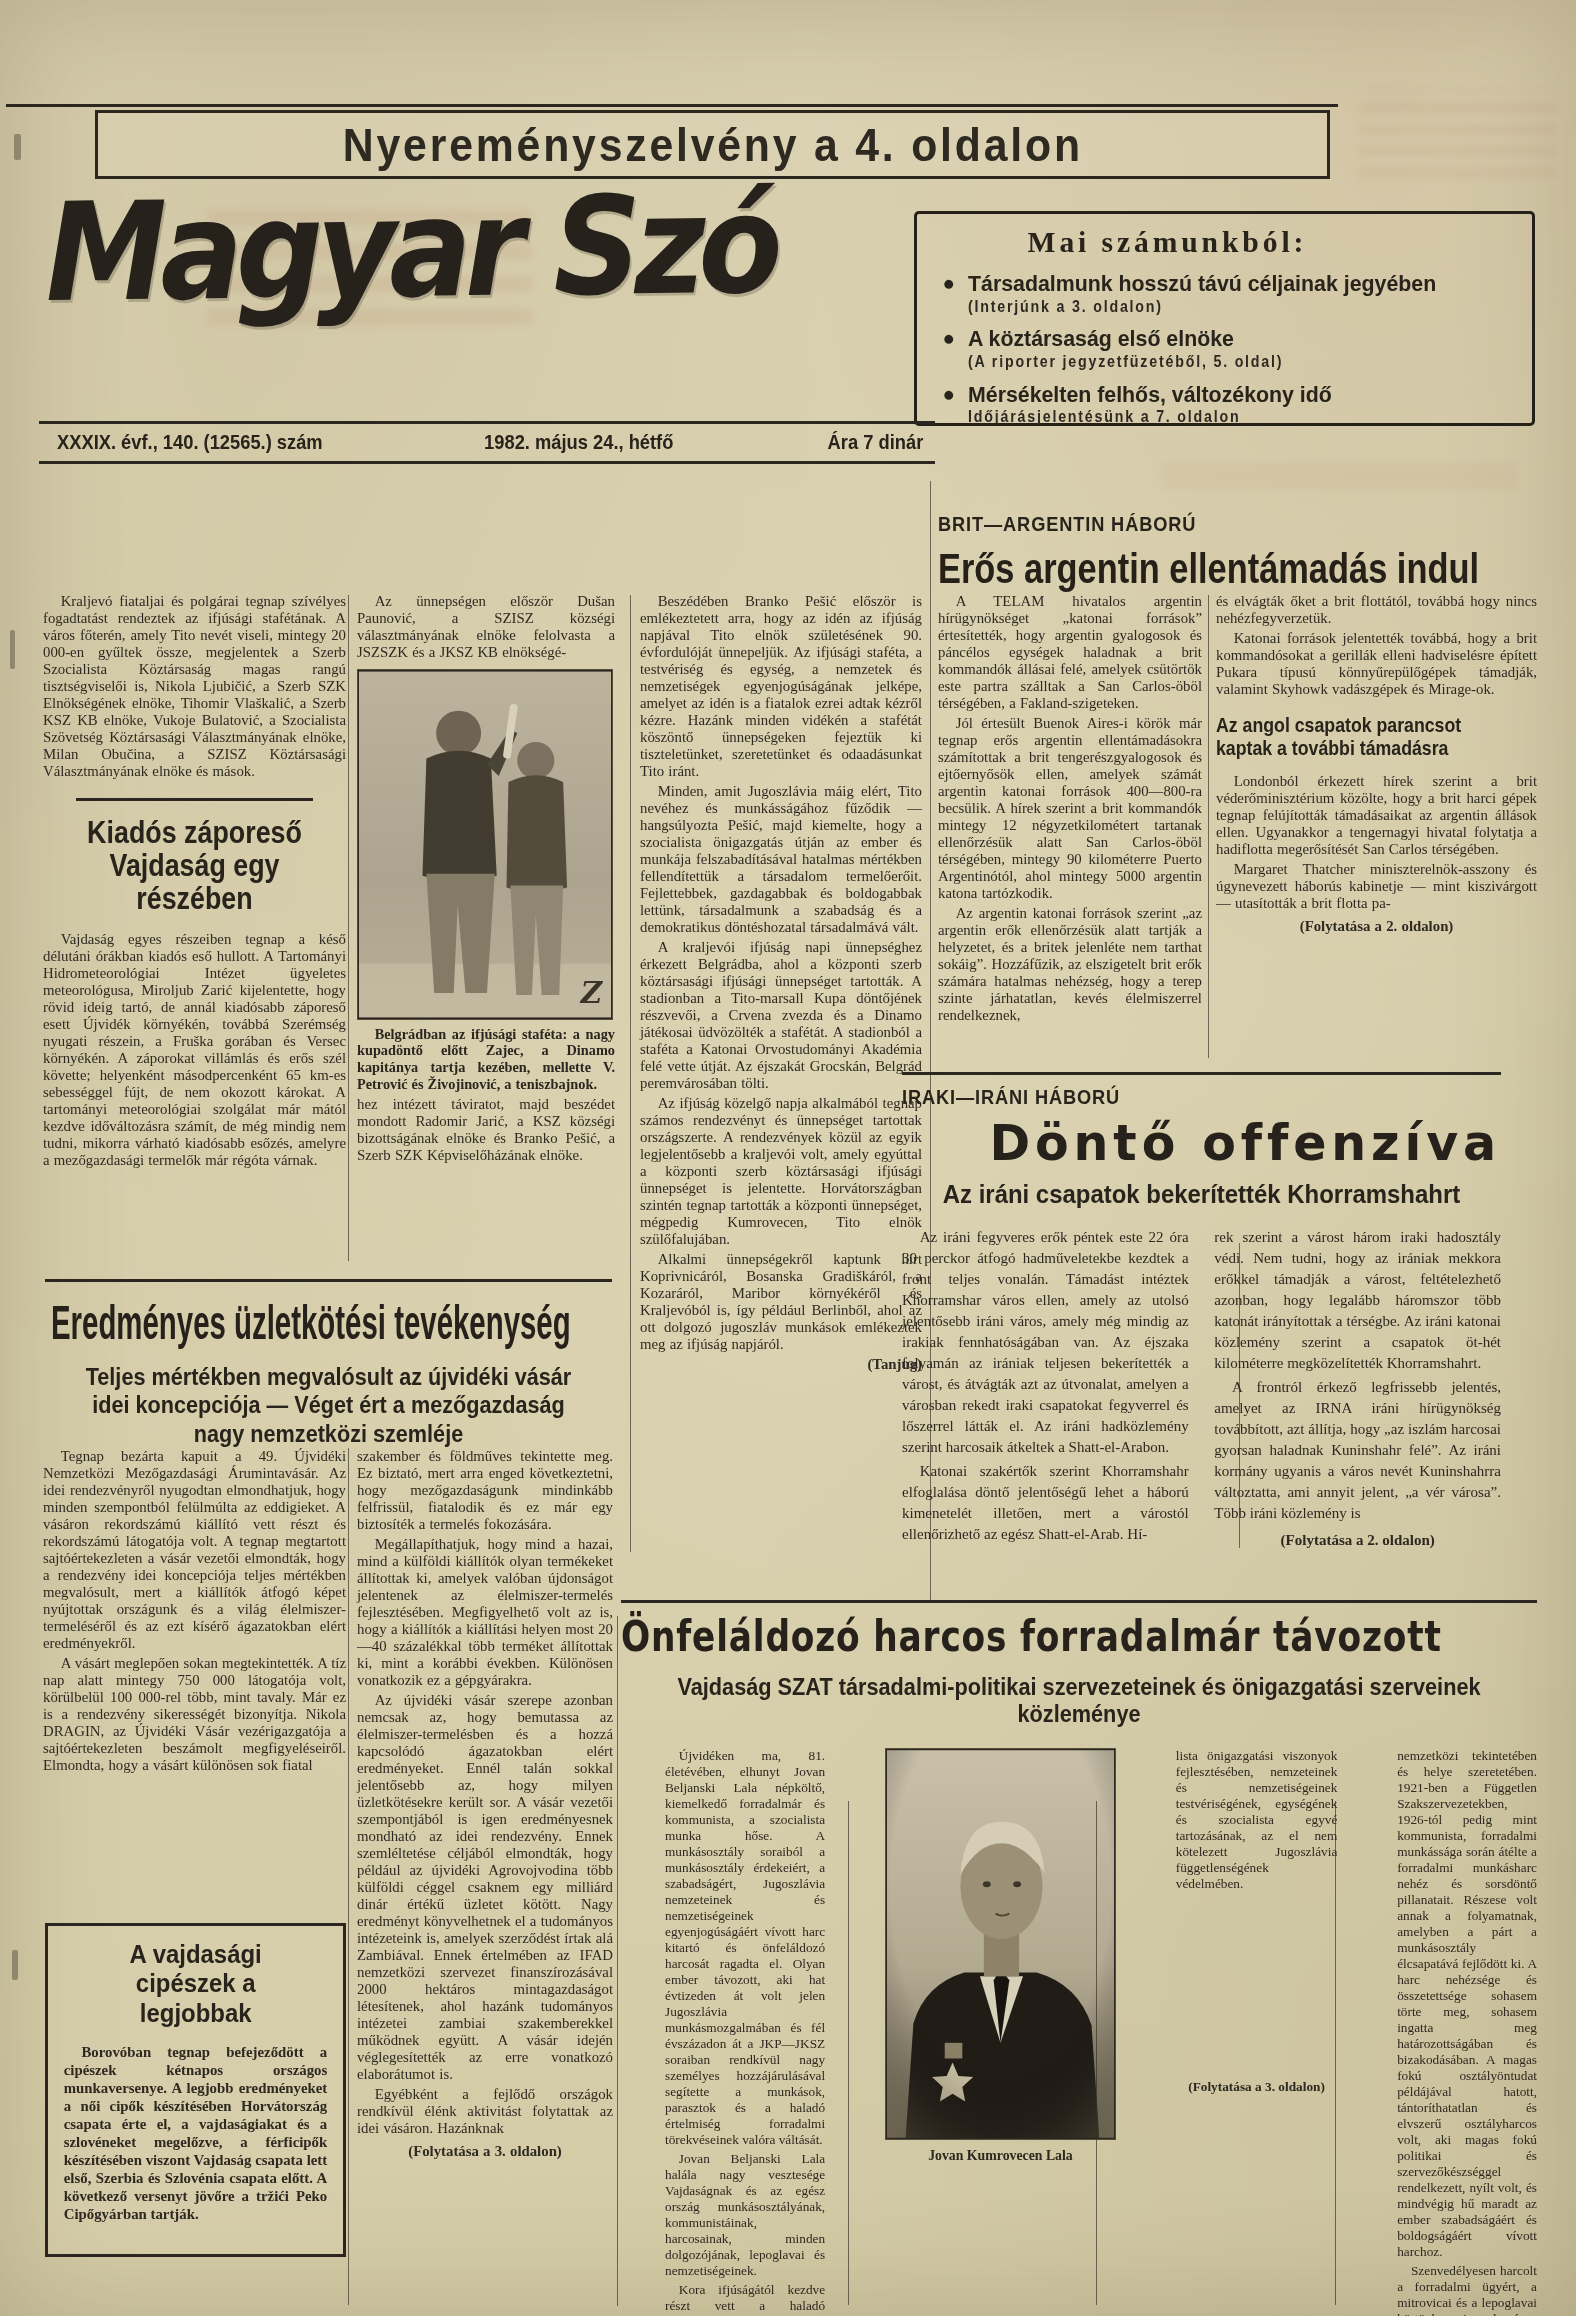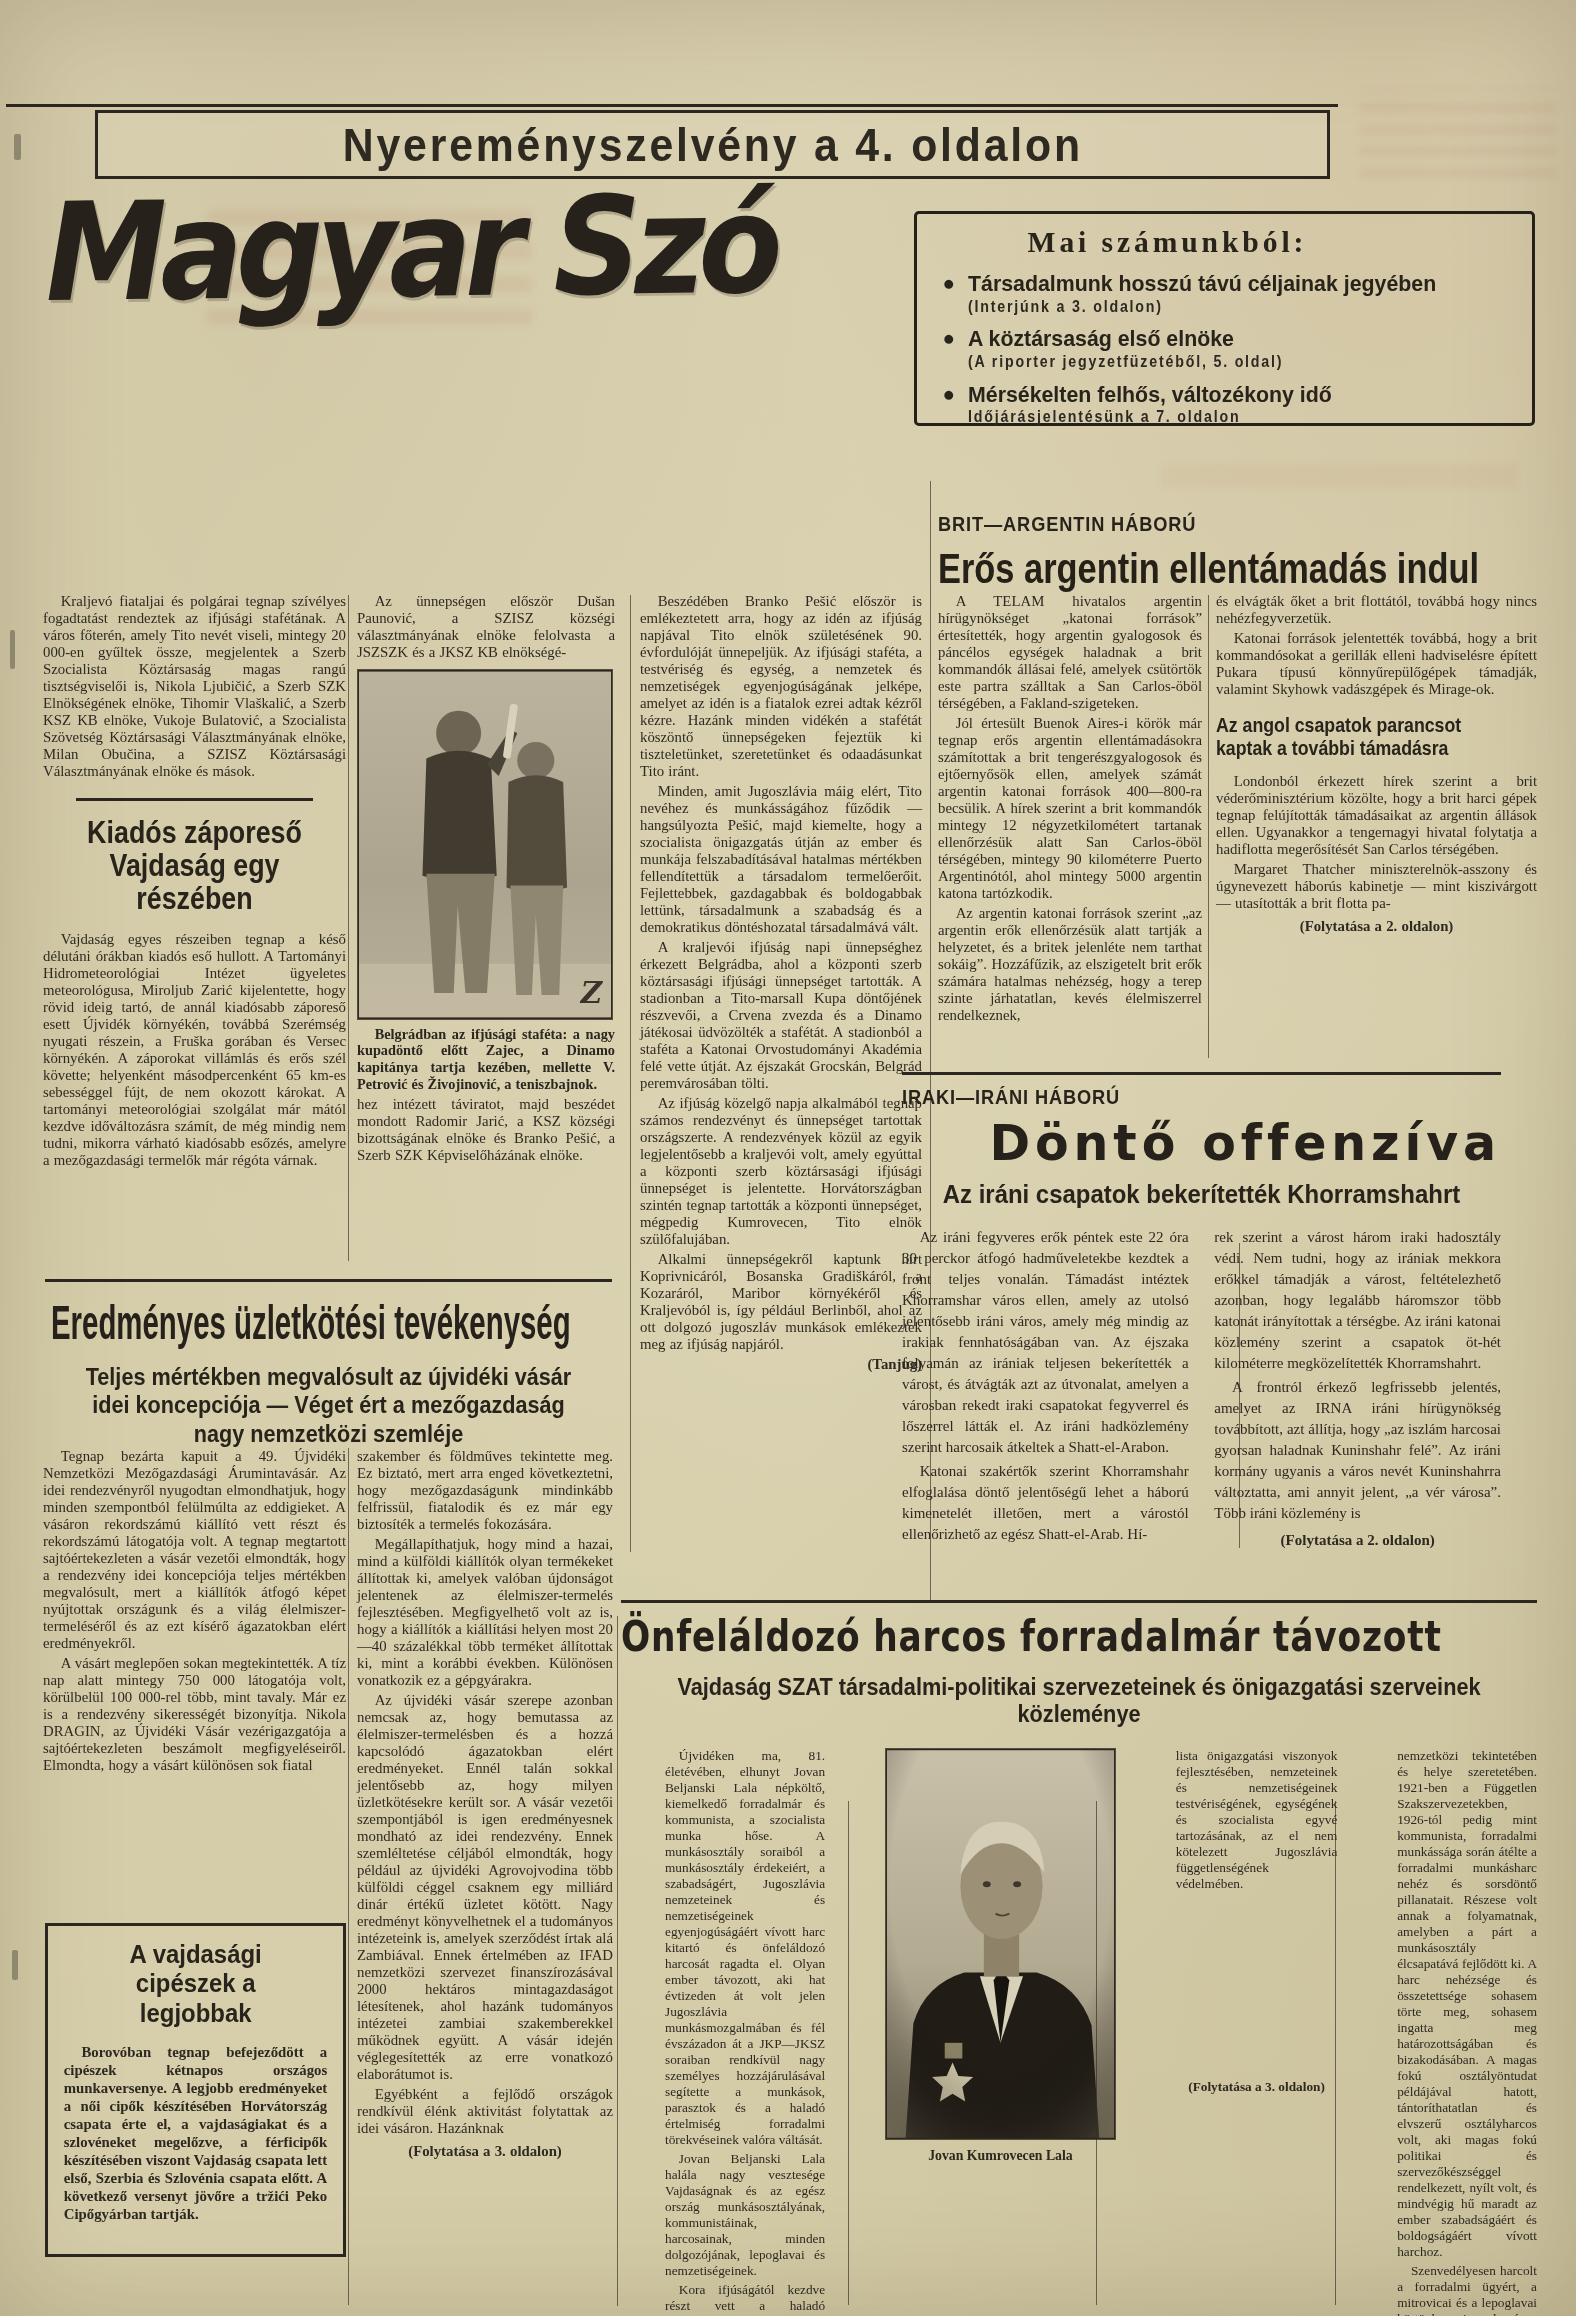--- a/index.html
+++ b/index.html
@@ -154,20 +154,25 @@
     </div>
     <div class="today-item">
       <span class="bullet">●</span>
       <div>
         <div class="t-label">Mérsékelten felhős, változékony idő</div>
         <div class="t-note">Időjárásjelentésünk a 7. oldalon</div>
       </div>
     </div>
   </div>
 
+  <div class="dateline">
+    <span>XXXIX. évf., 140. (12565.) szám</span>
+    <span>1982. május 24., hétfő</span>
+    <span>Ára 7 dinár</span>
+  </div>
 
   <div class="head-block" id="argentin-head">
     <div class="kicker">BRIT—ARGENTIN HÁBORÚ</div>
     <h2 class="hl">Erős argentin ellentámadás indul</h2>
   </div>
 
   <div class="col" id="col1">
     <p>Kraljevó fiataljai és polgárai tegnap szívélyes fogadtatást rendeztek az ifjúsági stafétának. A város főterén, amely Tito nevét viseli, mintegy 20 000-en gyűltek össze, megjelentek a Szerb Szocialista Köztársaság magas rangú tisztségviselői is, Nikola Ljubičić, a Szerb SZK Elnökségének elnöke, Tihomir Vlaškalić, a Szerb KSZ KB elnöke, Vukoje Bulatović, a Szocialista Szövetség Köztársasági Választmányának elnöke, Milan Obučina, a SZISZ Köztársasági Választmányának elnöke és mások.</p>
     <hr class="minirule">
     <h3 class="zapor-head">Kiadós záporeső Vajdaság egy részében</h3>

